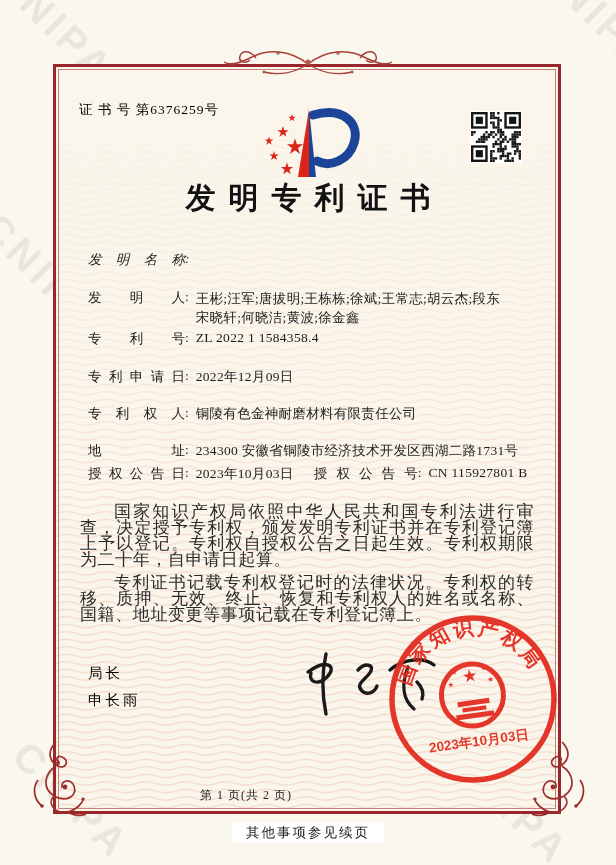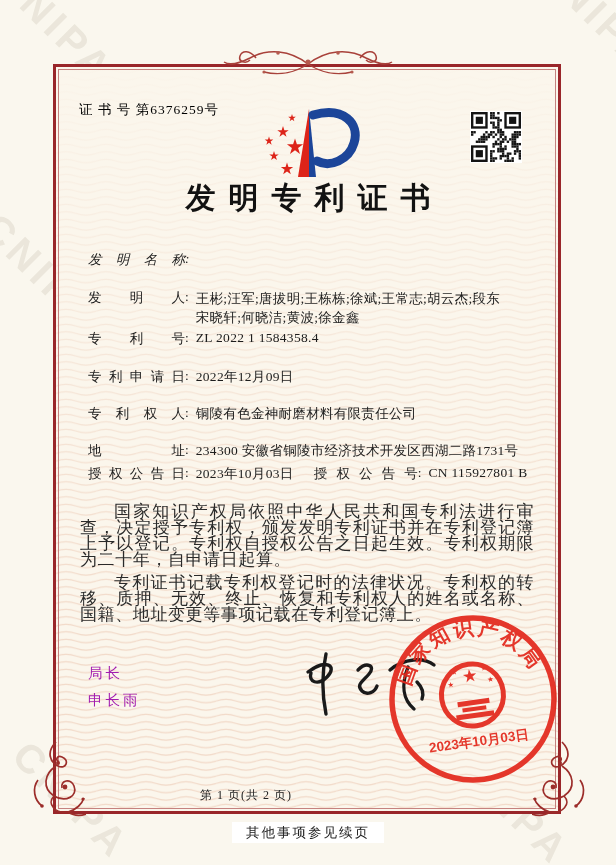--- a/index.html
+++ b/index.html
@@ -55,21 +55,21 @@
   .val { color:#1d1d1d; letter-spacing:0.3px; }
   .val .ln { display:block; line-height:19px; }
   .lbl2 { display:inline-block; width:104px; text-align:justify; text-align-last:justify; flex:none; }
   .paras {
     position:absolute; left:80px; top:504px; width:454px;
     font-size:17px; line-height:16px; text-align:justify; color:#2a2a2a; letter-spacing:0.6px;
   }
   .paras p { text-indent:2em; margin-bottom:7px; }
   .sig-block {
     position:absolute; left:88px; top:660px; font-family:"Liberation Sans",sans-serif;
-    font-size:14.5px; color:#a21caf; letter-spacing:3px; line-height:27px;
+    font-size:14.5px; color:#000000; letter-spacing:3px; line-height:27px;
   }
   .sig-svg { position:absolute; left:296px; top:640px; }
   .seal { position:absolute; left:384px; top:610px; z-index:7; opacity:0.93; }
   .page-num { position:absolute; left:0; top:787px; width:492px; text-align:center; font-size:12px; color:#222; letter-spacing:1px; }
   .note {
     position:absolute; left:0; top:824px; width:616px; text-align:center; font-size:13.5px; letter-spacing:2px;
   }
   .note span { background:#ffffff; padding:3px 14px; color:#222;text-align:center; }
 </style>
 </head>

